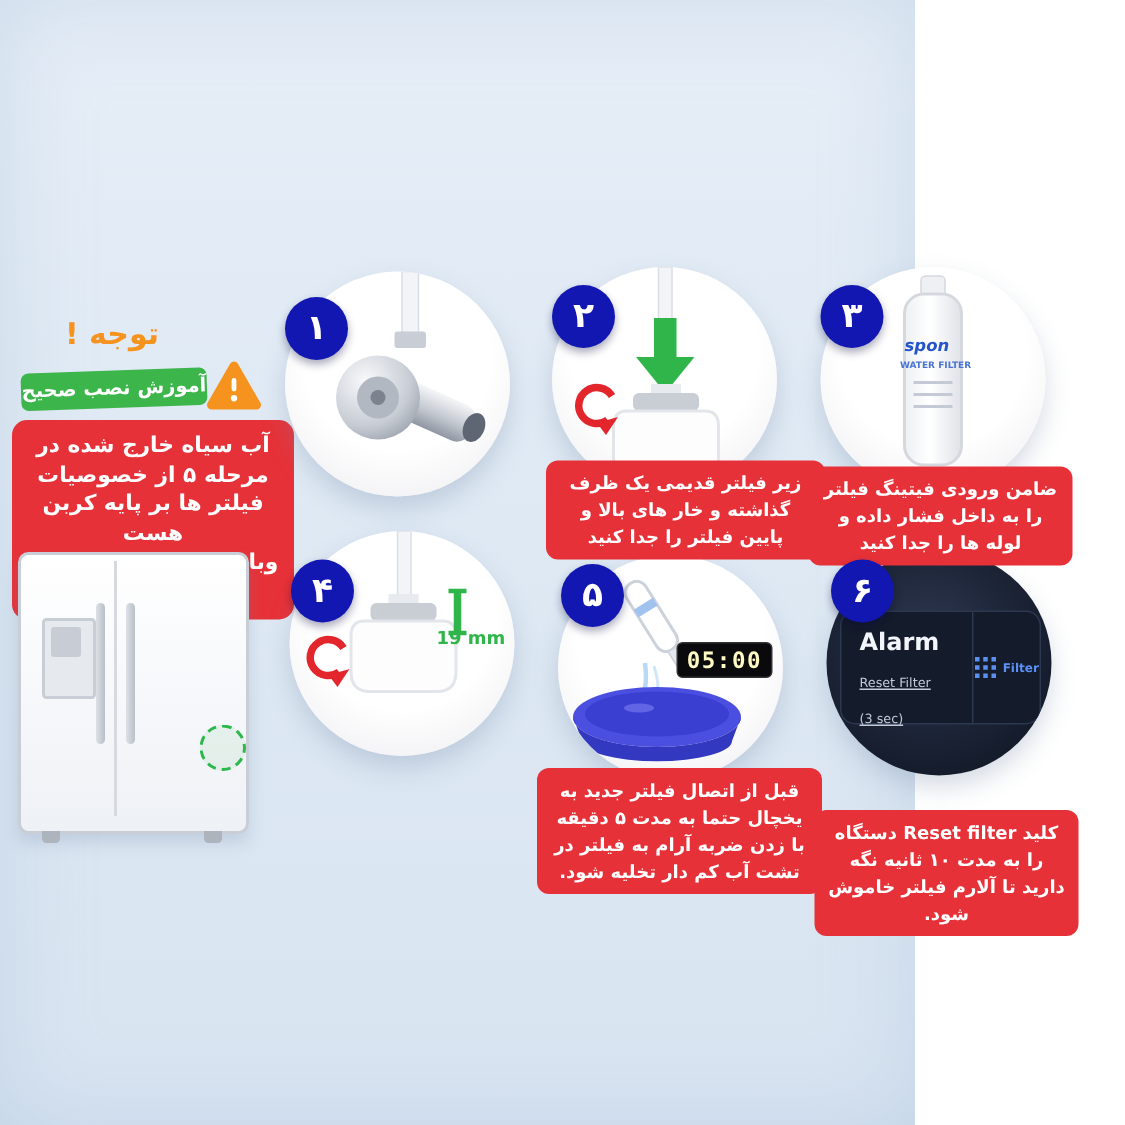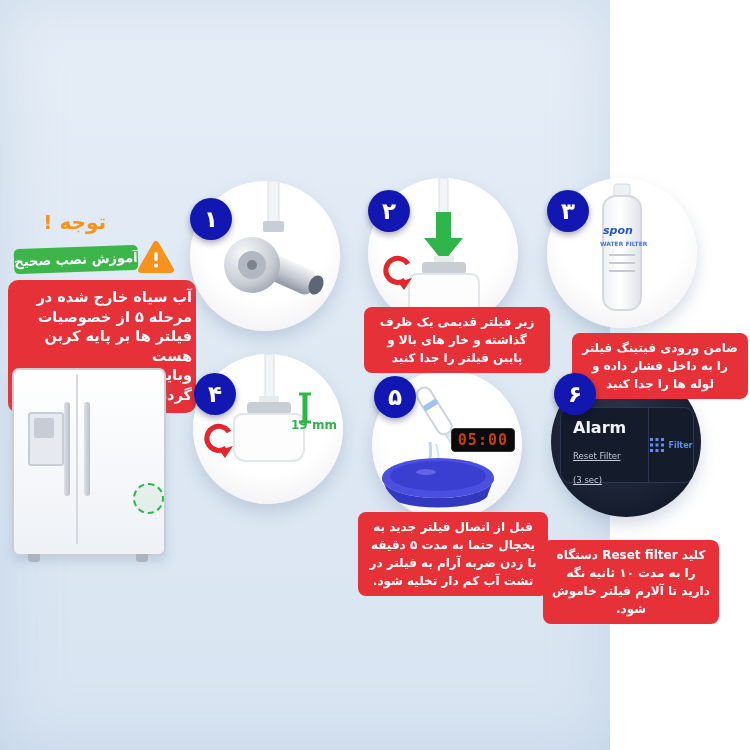--- a/index.html
+++ b/index.html
@@ -8,21 +8,21 @@
     background:linear-gradient(180deg,#e6eef7 0%,#dde8f3 55%,#d8e4f1 100%);
     box-shadow:inset 0 0 60px rgba(160,185,215,.35);}
   
   .attn-title{position:absolute;left:26px;top:210px;width:80px;color:#f6921e;
     font-size:20px;font-weight:bold;direction:rtl;}
   .warn-tri{position:absolute;left:137px;top:240px;}
   .green-badge{position:absolute;left:14px;top:247px;width:124px;height:25px;
     background:#3cb54a;color:#fff;border-radius:5px;display:flex;align-items:center;
     justify-content:center;font-size:13px;font-weight:bold;direction:rtl;transform:rotate(-2deg);}
   .warning-box{position:absolute;left:8px;top:280px;width:180px;background:#e73138;
-    color:#fff;border-radius:10px;padding:8px 4px;text-align:right;direction:rtl;
+    color:#fff;border-radius:10px;padding:8px 4px;text-align:center;direction:rtl;
     font-size:14.5px;font-weight:bold;line-height:1.35;}
   
   .fridge{position:absolute;left:12px;top:368px;width:154px;height:196px;}
   .fr-body{position:absolute;left:0;top:0;width:150px;height:184px;
     background:linear-gradient(180deg,#ffffff,#eef1f6);
     border:2px solid #c9ced6;border-radius:7px;box-shadow:0 6px 10px rgba(120,140,170,.25);}
   .fr-divider{position:absolute;left:64px;top:6px;width:2px;height:170px;background:#d6dae0;}
   .fr-handle{position:absolute;top:34px;width:6px;height:94px;border-radius:3px;
     background:linear-gradient(90deg,#dde1e7,#b9bfc8);}
   .fr-handle.l{left:52px;} .fr-handle.r{left:72px;}
@@ -43,21 +43,21 @@
     color:#fff;display:flex;align-items:center;justify-content:center;font-size:23px;
     font-weight:bold;box-shadow:0 3px 6px rgba(10,10,60,.35);z-index:5;}
   .caption{position:absolute;background:#e73138;color:#fff;border-radius:8px;
     padding:6px 8px;font-size:12px;font-weight:bold;text-align:center;direction:rtl;
     line-height:1.5;z-index:4;}
   .svgwrap{position:absolute;inset:0;}
   
   .measure-label{position:absolute;left:98px;top:64px;color:#2fb54a;font-size:12px;font-weight:bold;}
   
   .timer{position:absolute;right:7px;top:58px;background:#0a0a0c;border:1px solid #333;
-    border-radius:4px;padding:2px 6px;color:#c2410c;font-family:"DejaVu Sans Mono",monospace;
+    border-radius:4px;padding:2px 6px;color:#fef9c3;font-family:"DejaVu Sans Mono",monospace;
     font-size:15px;font-weight:bold;letter-spacing:1px;}
   
   .cart-brand{position:absolute;left:56px;top:46px;color:#2456c8;font-size:11px;
     font-weight:bold;font-style:italic;}
   .cart-product{position:absolute;left:53px;top:62px;color:#4a74d4;font-size:6px;font-weight:bold;}
   
   .freeze-partial{position:absolute;left:16px;top:12px;color:#e8edf5;font-size:11px;}
   .alarm-panel{position:absolute;left:9px;top:40px;width:132px;height:74px;background:#141b2b;
     border:1px solid #2c3750;border-radius:10px;display:flex;}
   .alarm-left{flex:1;padding:10px 0 0 12px;}
@@ -162,21 +162,21 @@
         <rect x="56" y="18" width="38" height="114" rx="13" fill="url(#cart)" stroke="#d5d9df" stroke-width="2"></rect>
         <rect x="62" y="76" width="26" height="2" fill="#c3cad6"></rect>
         <rect x="62" y="84" width="26" height="2" fill="#c3cad6"></rect>
         <rect x="62" y="92" width="26" height="2" fill="#c3cad6"></rect>
       </svg>
     </div>
     <div class="cart-brand">spon</div>
     <div class="cart-product">WATER FILTER</div>
   </div>
   <div class="num-badge" style="left:547px;top:190px;">۳</div>
-  <div class="caption" style="left:572px;top:311px;width:160px;margin-top:22px;">ضامن ورودی فیتینگ فیلتر را به داخل فشار داده و لوله ها را جدا کنید</div>
+  <div class="caption" style="left:539px;top:311px;width:160px;">ضامن ورودی فیتینگ فیلتر را به داخل فشار داده و لوله ها را جدا کنید</div>
 
   <div class="step-circle" style="left:193px;top:354px;">
     <div class="svgwrap">
       <svg width="150" height="150" viewBox="0 0 150 150">
         <rect x="72" y="0" width="9" height="44" fill="#f2f4f7" stroke="#dadee4"></rect>
         <rect x="66" y="42" width="20" height="8" fill="#e7eaee"></rect>
         <rect x="54" y="48" width="44" height="12" rx="4" fill="#c9cdd4"></rect>
         <path d="M50 60 h 52 q 9 0 9 10 v 24 q 0 13 -13 13 h -44 q -13 0 -13 -13 v -24 q 0 -10 9 -10 z" fill="#fdfdfe" stroke="#e2e5ea" stroke-width="2"></path>
         <line x1="112" y1="40" x2="112" y2="68" stroke="#2fb54a" stroke-width="5"></line>
         <line x1="106" y1="40" x2="118" y2="40" stroke="#2fb54a" stroke-width="3"></line>

